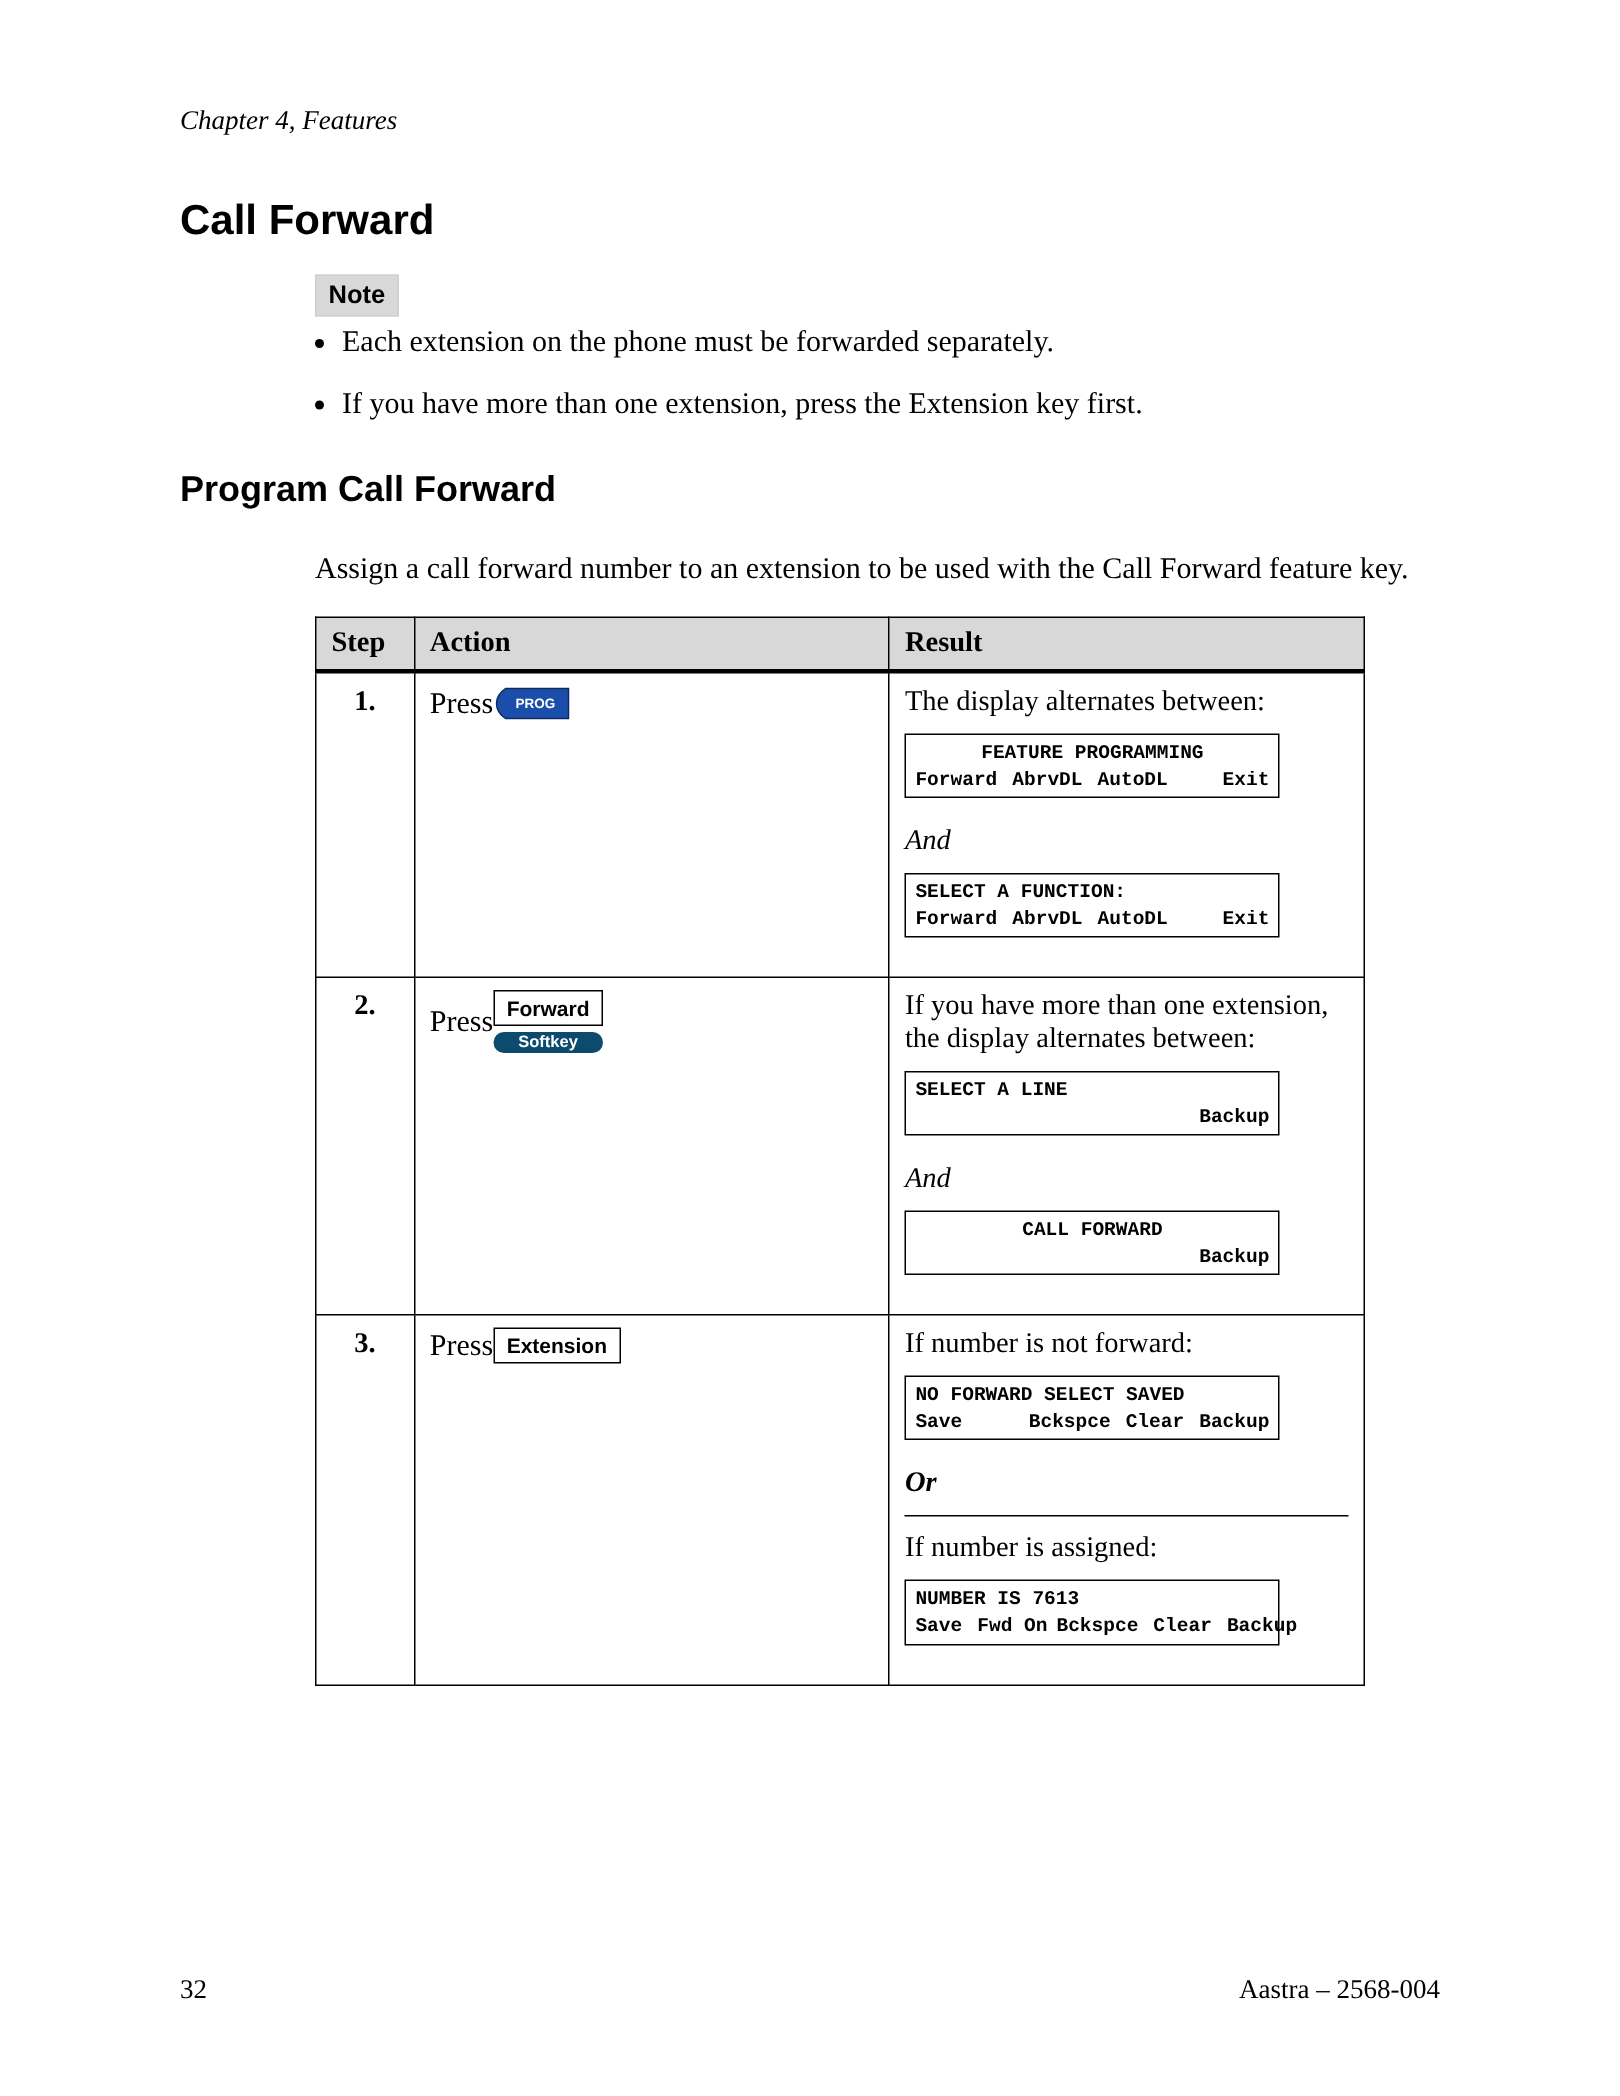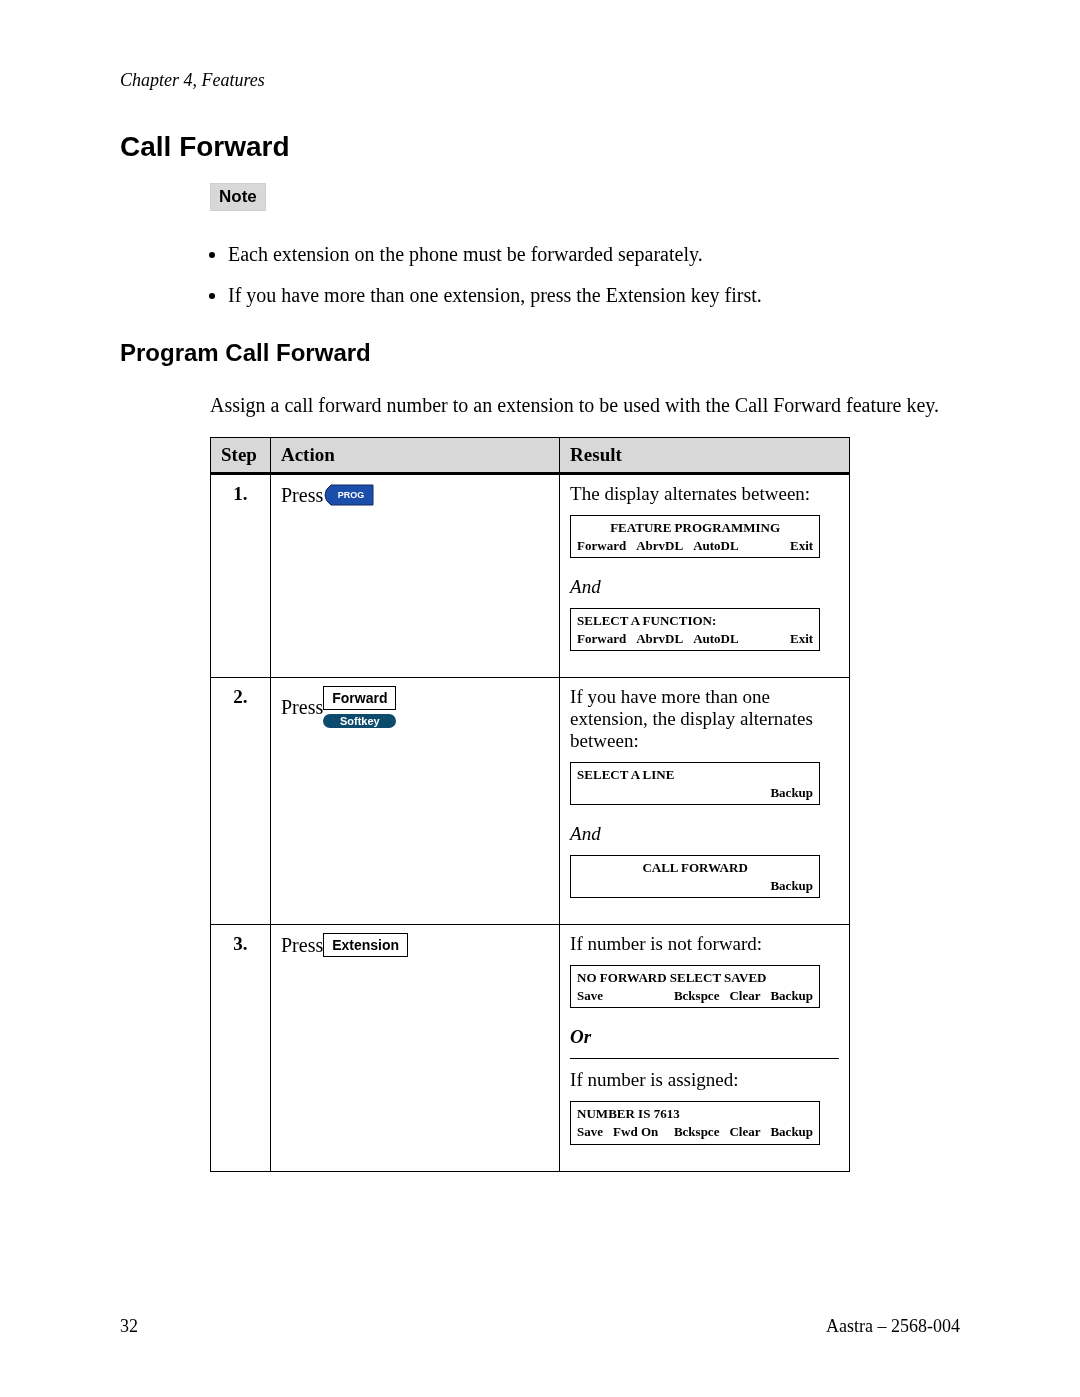--- a/index.html
+++ b/index.html
@@ -43,36 +43,36 @@
     line-height: 1.35;
   }
   .note-badge {
     display: inline-block;
     background: #d8d8d8;
     font-family: Arial, Helvetica, sans-serif;
     font-weight: bold;
     font-size: 17px;
     padding: 3px 8px;
     border: 1px solid #cfcfcf;
-    margin-bottom: 30px;
+    margin-bottom: 4px;
   }
   ul.note-list {
     margin: 0 0 10px 18px;
     padding: 0;
   }
   ul.note-list li {
     font-size: 20px;
     margin-bottom: 14px;
     line-height: 1.35;
   }
 
   
   table.proc {
     border-collapse: collapse;
-    width: 640px;
+    width: 700px;
     margin-left: 90px;
     margin-top: 10px;
   }
   table.proc th, table.proc td {
     border: 1px solid #000;
     vertical-align: top;
     padding: 8px 10px;
     font-size: 19px;
   }
   table.proc thead th {
@@ -132,21 +132,21 @@
   .and-text, .or-text {
     font-style: italic;
     margin: 12px 0 10px 0;
   }
   .or-text { font-weight: bold; }
   .hr { border: none; border-top: 1px solid #000; margin: 10px 0; }
 
   
   .lcd {
     border: 1px solid #000;
-    font-family: Liberation Serif, serif;
+    font-family: Liberation Mono, monospace;
     font-size: 13px;
     font-weight: bold;
     padding: 3px 6px;
     line-height: 1.35;
     background: #fff;
     width: 250px;
     box-sizing: border-box;
     margin-bottom: 18px;
   }
   .lcd .line1 { text-align: center; }

